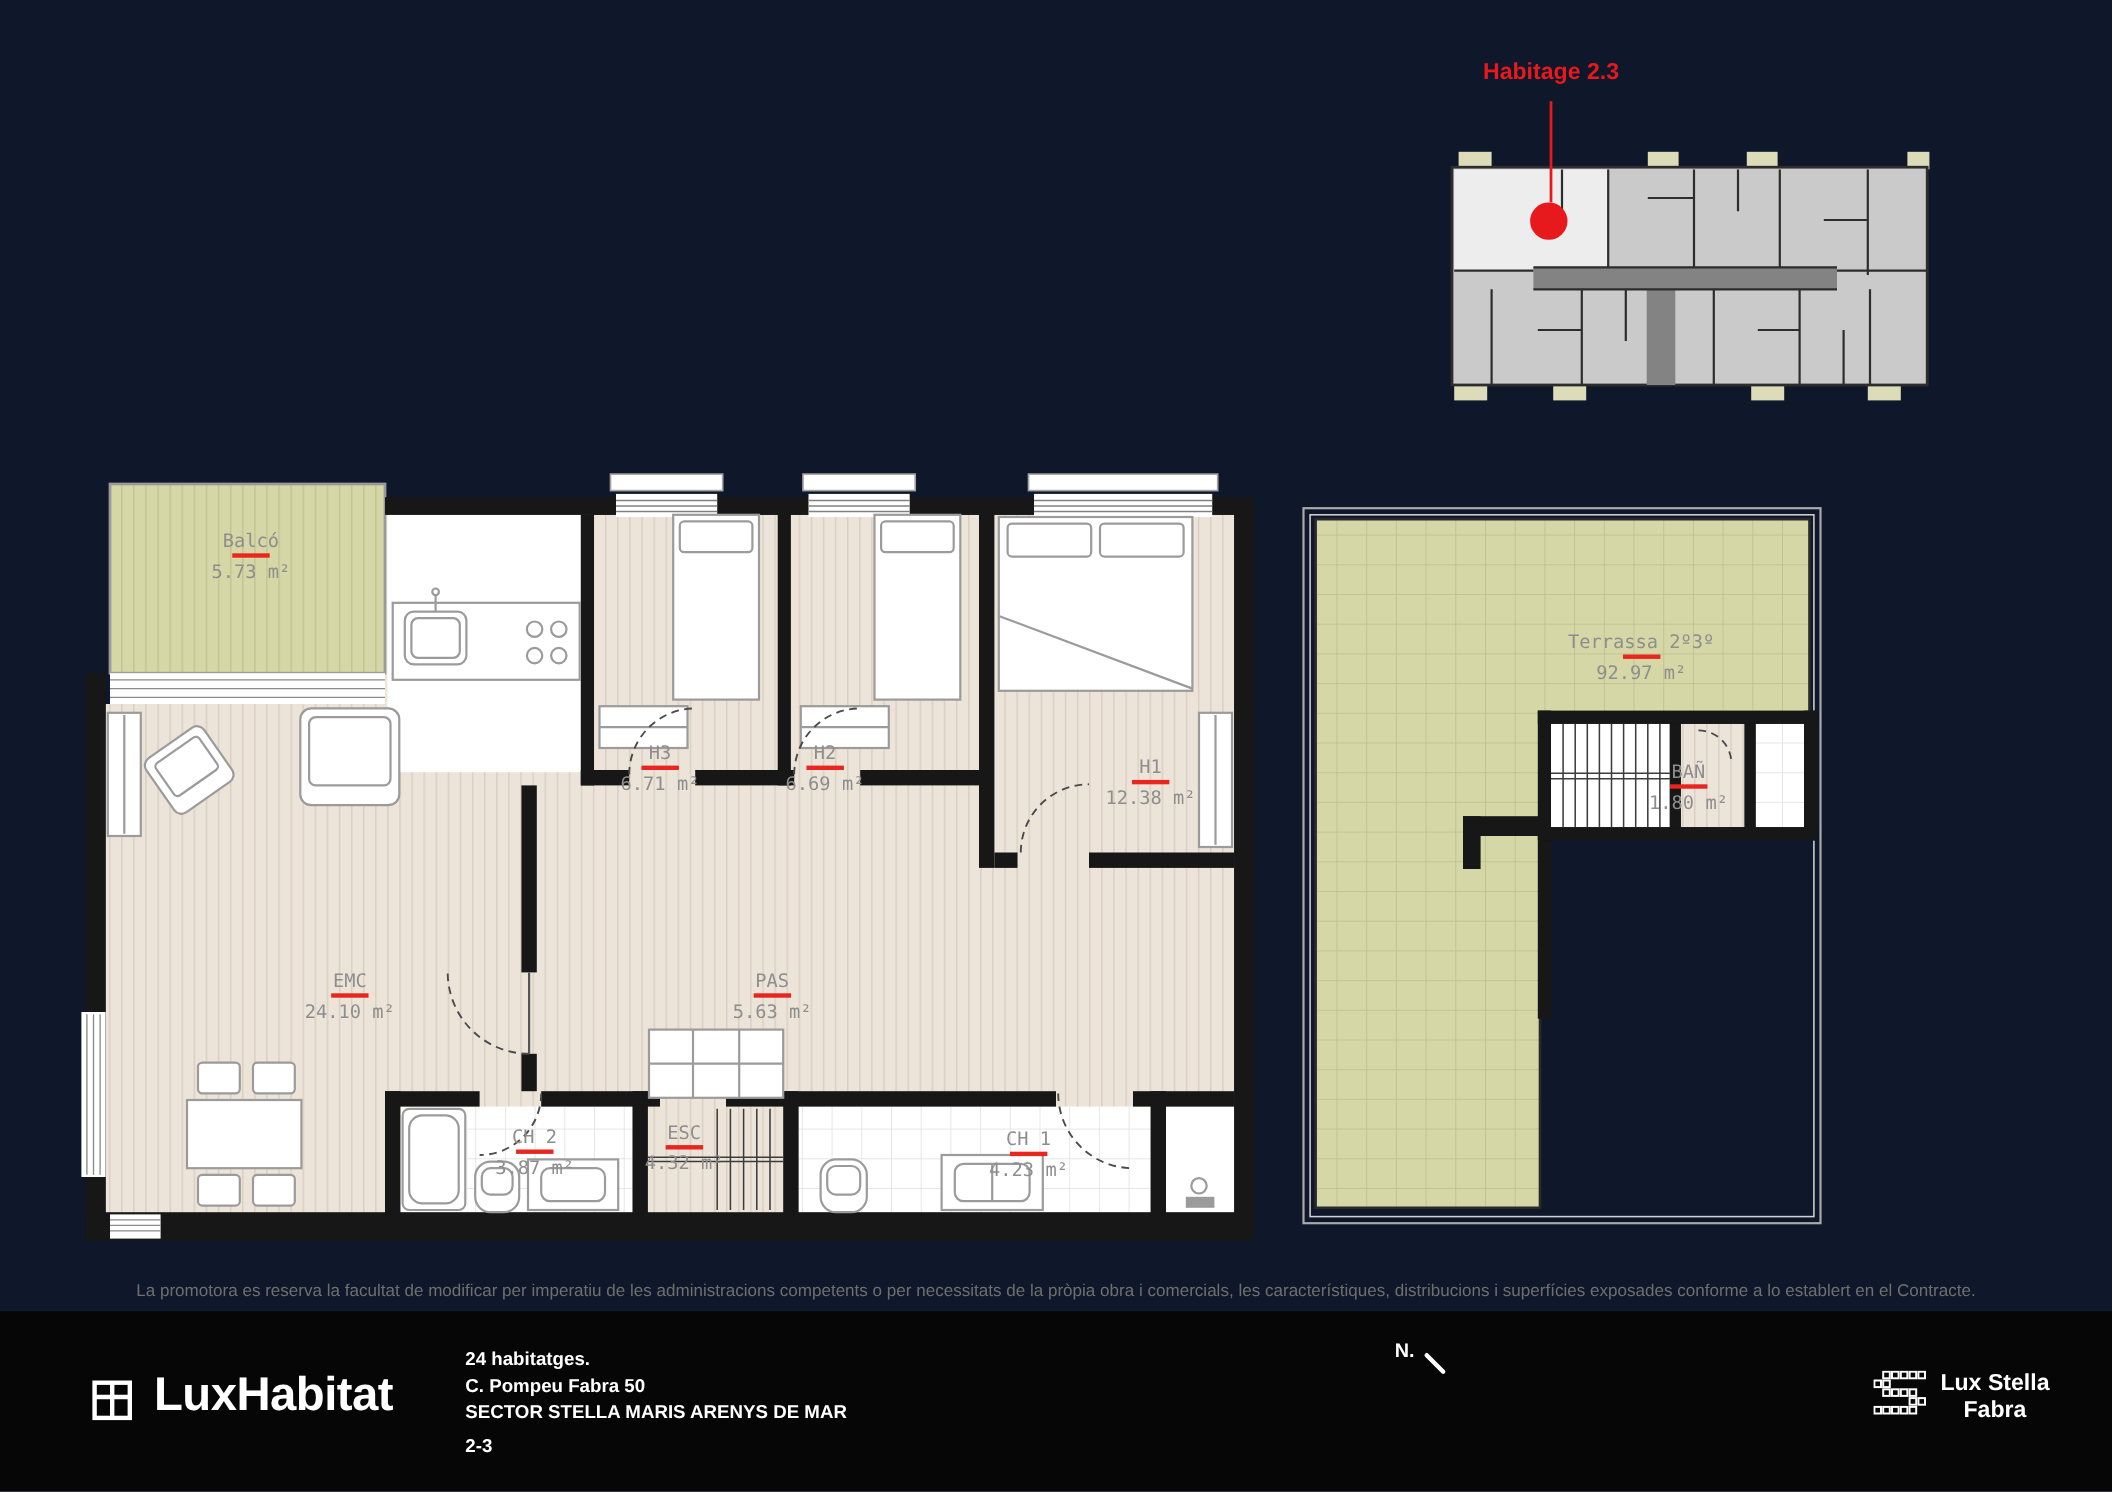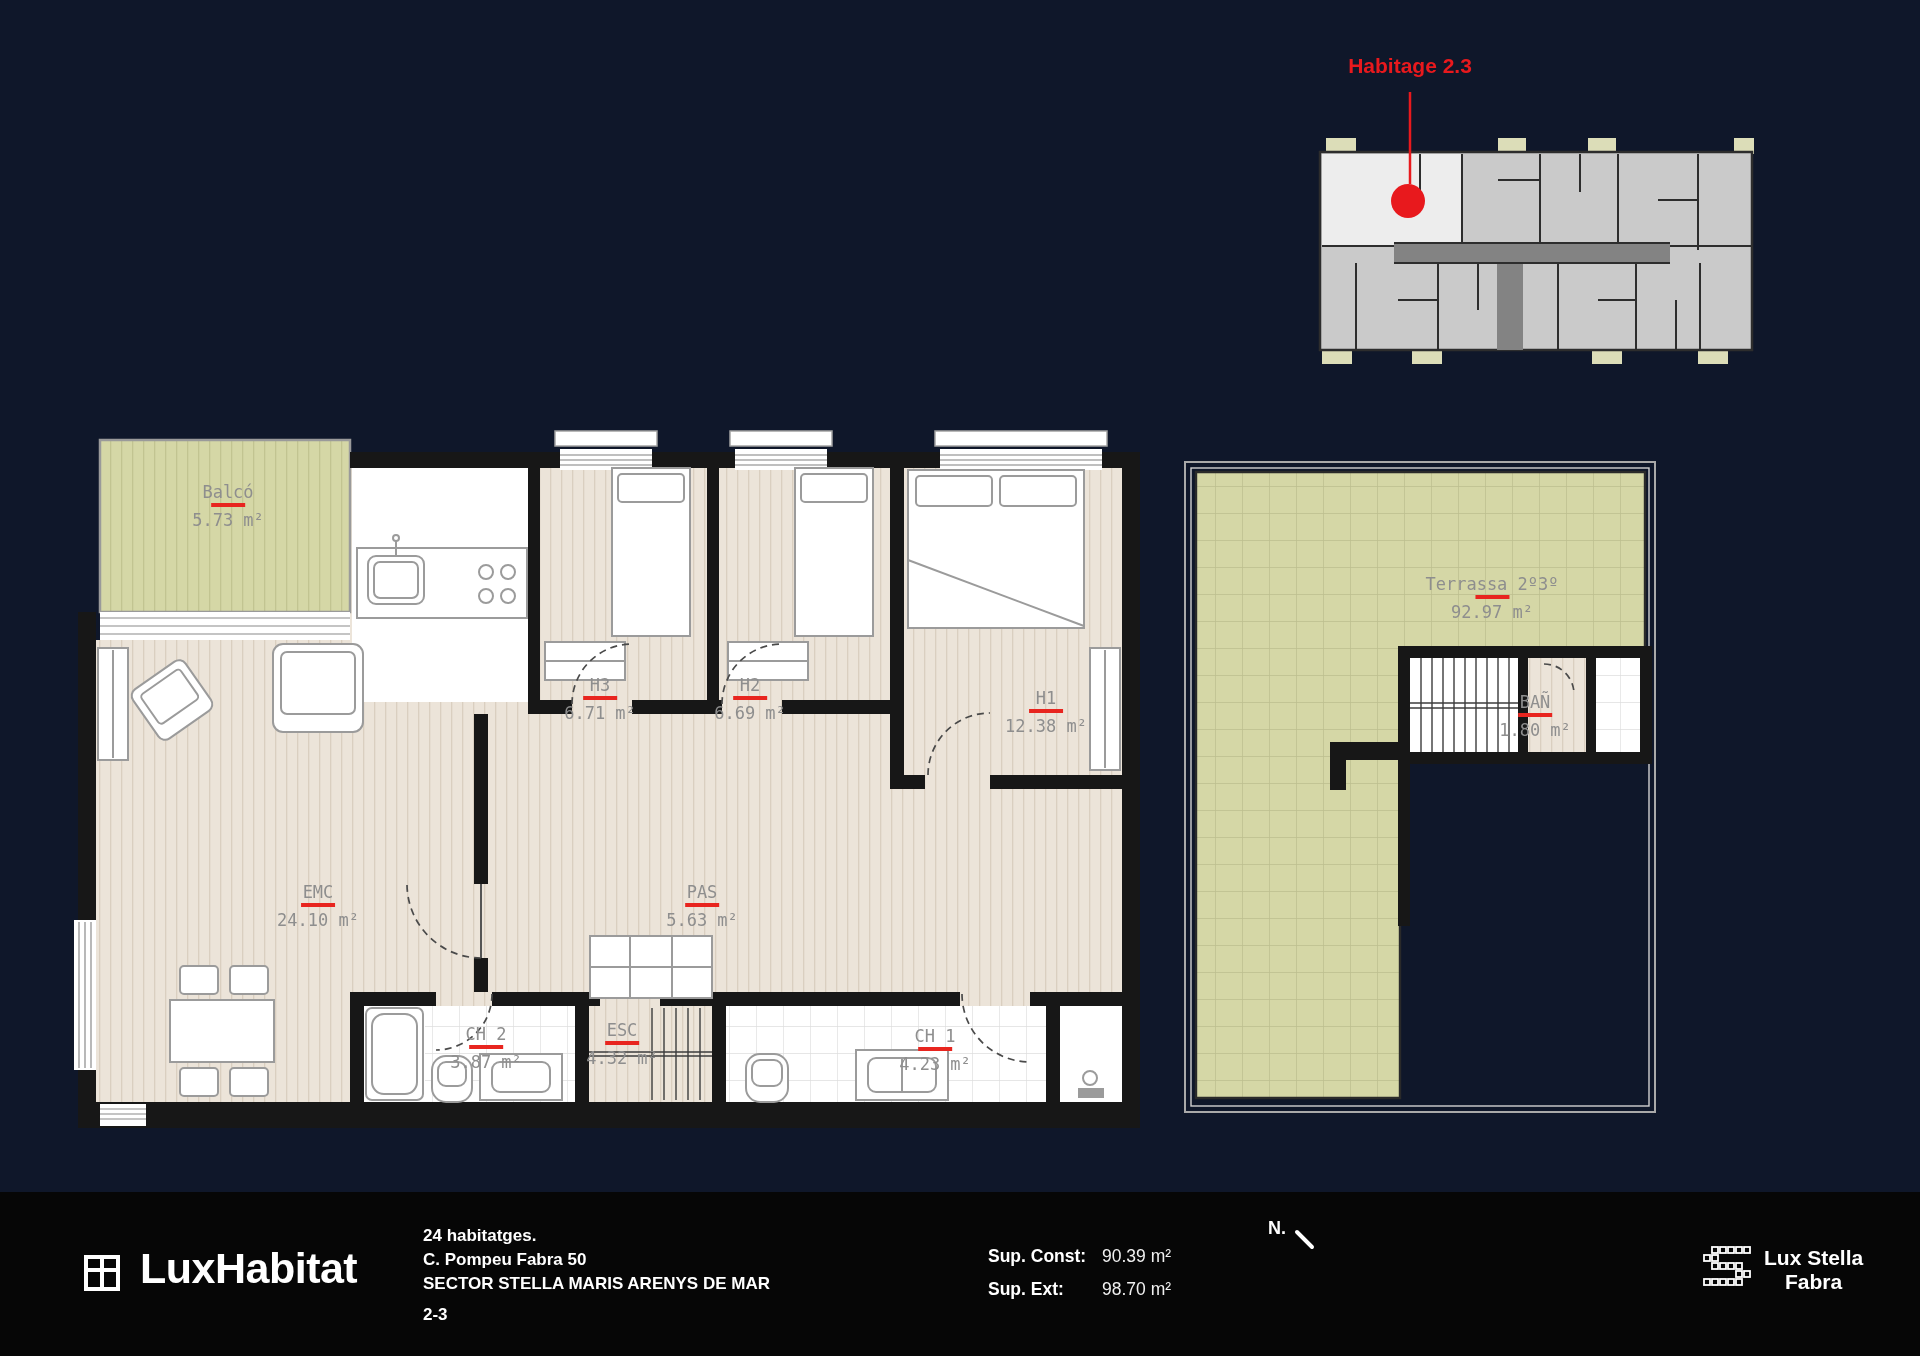--- a/index.html
+++ b/index.html
@@ -330,48 +330,39 @@
     <div>Terrassa 2º3º</div>
     <div class="bar"></div>
     <div class="area">92.97 m²</div>
   </div>
   <div class="rlabel" style="left:1535px;top:672px">
     <div>BAÑ</div>
     <div class="bar"></div>
     <div class="area">1.80 m²</div>
   </div>
 
+  <div class="disclaimer">La promotora es reserva la facultat de modificar per imperatiu de les administracions competents o per necessitats de la pròpia obra i comercials, les característiques, distribucions i superfícies exposades conforme a lo establert en el Contracte.</div>
 
   <div class="footer">
     <div class="brand">
       <svg width="40" height="40" viewBox="0 0 40 40">
         <rect x="4" y="4" width="32" height="32" fill="none" stroke="#fff" stroke-width="4"></rect>
         <line x1="20" y1="4" x2="20" y2="36" stroke="#fff" stroke-width="4"></line>
         <line x1="4" y1="17" x2="36" y2="17" stroke="#fff" stroke-width="4"></line>
       </svg>
       <span class="brand-text">LuxHabitat</span>
     </div>
 
     <div class="project">
       <div>24 habitatges.</div>
       <div>C. Pompeu Fabra 50</div>
       <div>SECTOR STELLA MARIS ARENYS DE MAR</div>
       <div class="last">2-3</div>
     </div>
 
-    <div class="sup">
-      <div class="row">
-        <span class="lab">Sup. Const:</span>
-        <span class="val">90.39 m²</span>
-      </div>
-      <div class="row">
-        <span class="lab">Sup. Ext:</span>
-        <span class="val">98.70 m²</span>
-      </div>
-    </div>
 
     <div class="north">
       <span>N.</span>
       <svg width="26" height="26" viewBox="0 0 26 26">
         <line x1="4" y1="4" x2="19" y2="19" stroke="#fff" stroke-width="4" stroke-linecap="round"></line>
       </svg>
     </div>
 
     <div class="partner">
       <svg width="48" height="42" viewBox="0 0 48 42">

